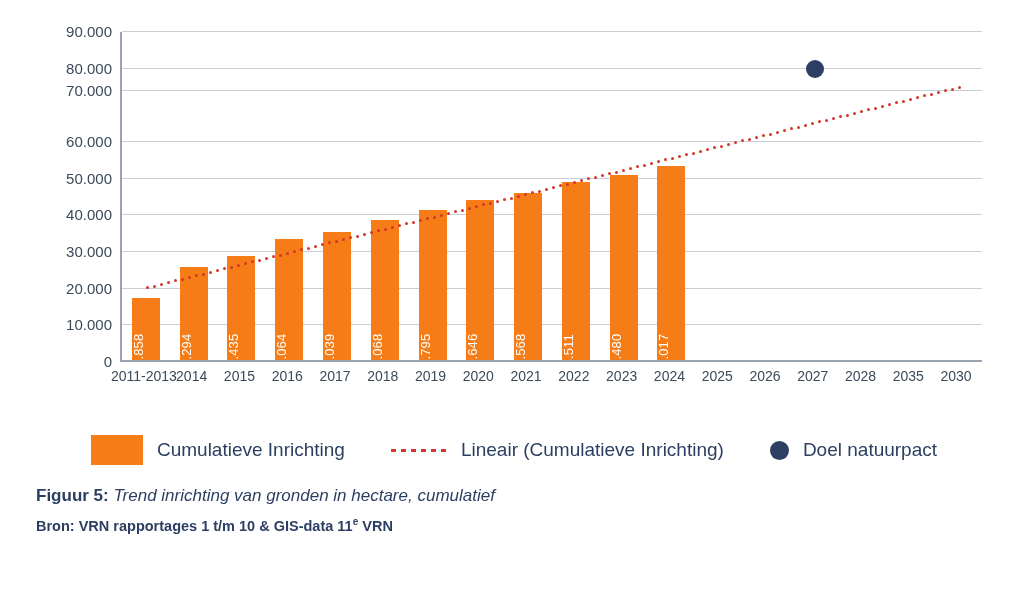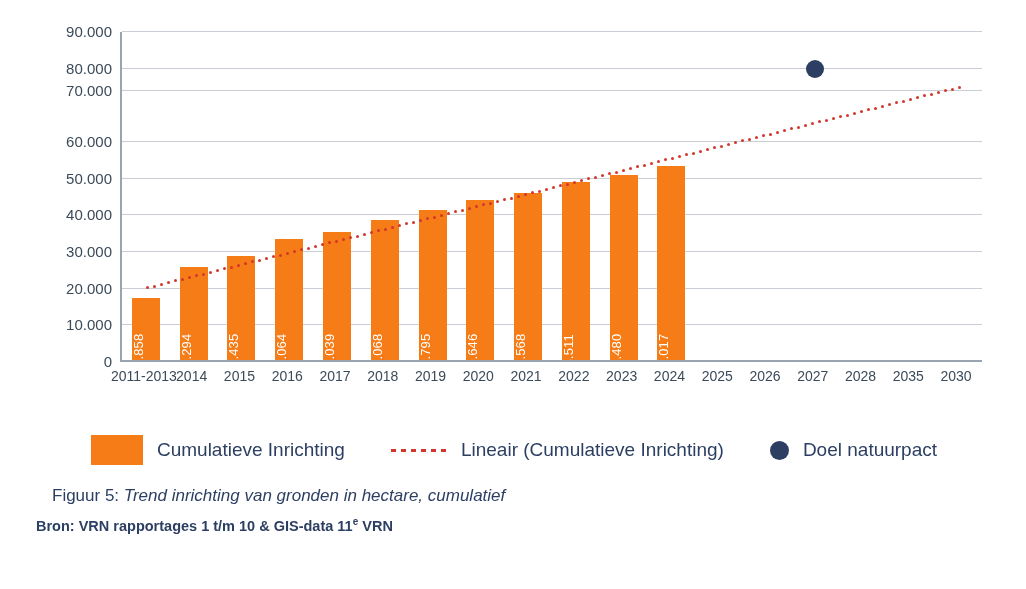--- a/index.html
+++ b/index.html
@@ -164,22 +164,21 @@
     left: 36px;
     top: 486px;
     width: 956px;
     color: #2c3f62;
   }
   #caption-title {
     font-size: 17px;
     margin-bottom: 10px;
   }
   #caption-title b {
-    font-weight: normal;
-    margin-left: 16px;
+    font-weight: bold;
   }
   #caption-title i {
     font-style: italic;
   }
   #caption-sub {
     font-size: 14.5px;
     color: #2c3f62;
     margin-bottom: 16px;
   }
   #caption-source {

